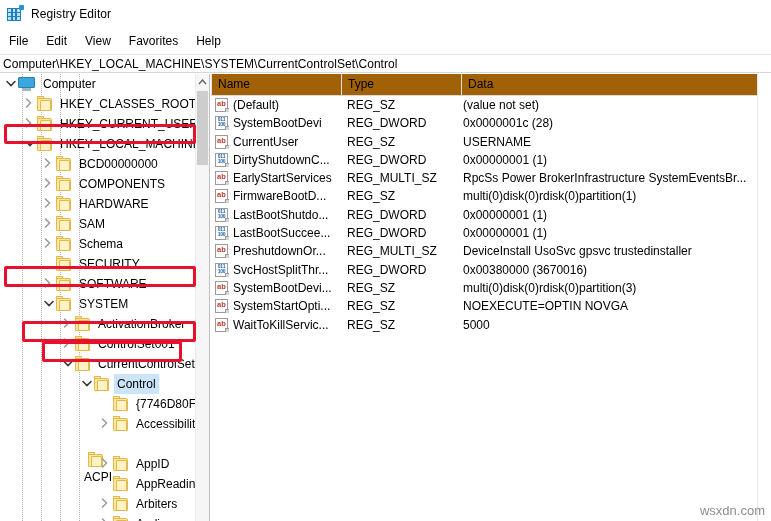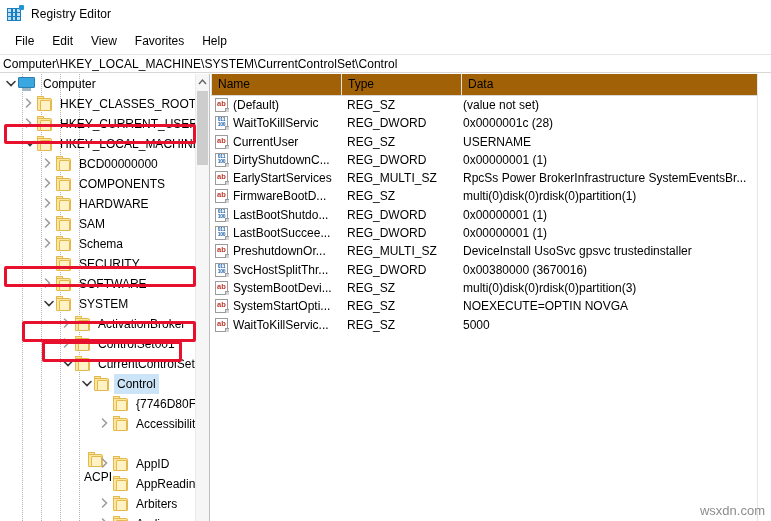--- a/index.html
+++ b/index.html
@@ -73,21 +73,20 @@
   }
 
   
   .menubar {
     position: absolute;
     left: 0; top: 28px;
     width: 771px; height: 25px;
     background: #ffffff;
     display: flex;
     align-items: center;
-    padding-left: 6px;
     box-sizing: border-box;
   }
   .menu-item {
     font-size: 12px;
     color: #000;
     padding: 3px 9px;
     cursor: default;
     white-space: nowrap;
   }
 
@@ -730,21 +729,21 @@
             <span class="cell cell-name">(Default)</span>
             <span class="cell cell-type">REG_SZ</span>
             <span class="cell cell-data">(value not set)</span>
           </div>
           <div class="val-row">
             <span class="val-icon">
               <span class="page"></span>
               <span class="fold"></span>
               <span class="bits">011<br>100</span>
             </span>
-            <span class="cell cell-name">WaitToKillServic</span>
+            <span class="cell cell-name">SystemBootDevi</span>
             <span class="cell cell-type">REG_DWORD</span>
             <span class="cell cell-data">0x0000001c (28)</span>
           </div>
           <div class="val-row">
             <span class="val-icon">
               <span class="page"></span>
               <span class="fold"></span>
               <span class="ab">ab</span>
             </span>
             <span class="cell cell-name">CurrentUser</span>

